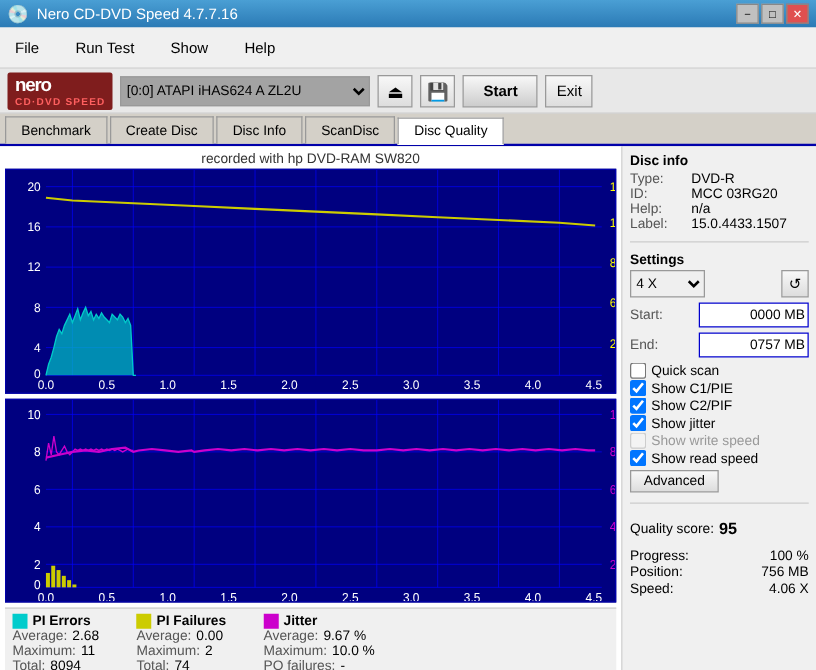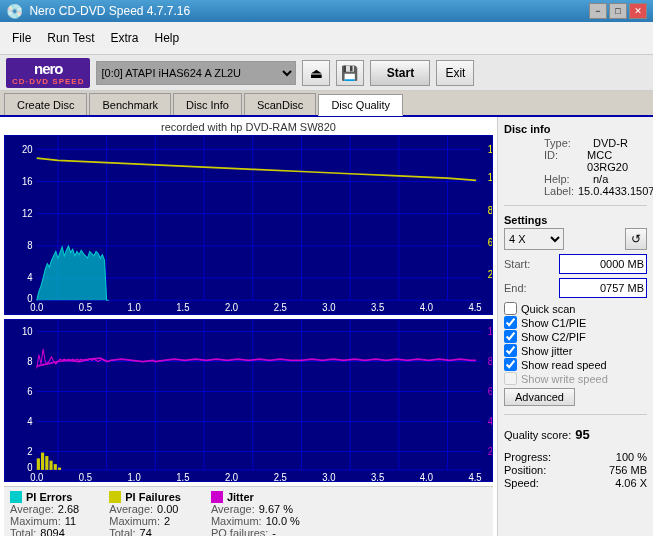--- a/index.html
+++ b/index.html
@@ -45,45 +45,44 @@
     }
     .title-btn.close-btn { background: #e05050; color: white; }
     
     #menubar {
       background: #f0f0f0;
       border-bottom: 1px solid #ccc;
       height: 22px;
       display: flex;
       align-items: center;
       padding: 16px 8px;
-      gap: 8px;
+      gap: 21px;
       font-size: 12px;
     }
     .menu-item { cursor: pointer; padding: 2px 4px; }
     
     #toolbar {
       background: #e8e8e8;
       border-bottom: 1px solid #ccc;
       height: 36px;
       display: flex;
       align-items: center;
       padding: 2px 6px;
       gap: 6px;
     }
     #nero-logo {
-      background: #4c1d95;
+      background: #7f1d1d;
       color: white;
       padding: 2px 6px;
       font-size: 16px;
       font-weight: bold;
       height: 30px;
       display: flex;
       align-items: center;
       border-radius: 2px;
-      text-align: center;
     }
     #drive-select {
       height: 24px;
       font-size: 11px;
       min-width: 200px;
       border: 1px solid #999;
       background: #a3a3a3;
     }
     .toolbar-btn {
       height: 26px;
@@ -189,21 +188,20 @@
       font-size: 11px;
     }
     .sidebar-section-title {
       font-weight: bold;
       font-size: 11px;
       margin-bottom: 2px;
     }
     .disc-info-row {
       display: flex;
       gap: 4px;
-      margin-left: 40px;
     }
     .disc-info-key { color: #555; width: 45px; }
     .disc-info-val { color: #000; }
     .settings-row {
       display: flex;
       align-items: center;
       gap: 4px;
       margin-bottom: 4px;
       justify-content: space-between;
     }
@@ -285,43 +283,43 @@
   <div id="titlebar-controls">
     <div class="title-btn">−</div>
     <div class="title-btn">□</div>
     <div class="title-btn close-btn">✕</div>
   </div>
 </div>
 
 <div id="menubar">
   <span class="menu-item">File</span>
   <span class="menu-item">Run Test</span>
-  <span class="menu-item">Extra</span>
+  <span class="menu-item">Show</span>
   <span class="menu-item">Help</span>
 </div>
 
 <div id="toolbar">
   <div id="nero-logo">
     <div>
       <div style="font-size:15px; font-weight:900; letter-spacing:-1px; color:white;">nero</div>
       <div style="font-size:8px; color:#ff6060; letter-spacing:1px;">CD·DVD SPEED</div>
     </div>
   </div>
   <select id="drive-select" class="drive-select">
     <option>[0:0]  ATAPI iHAS624  A  ZL2U</option>
   </select>
   <div class="toolbar-icon-btn" title="Eject">⏏</div>
   <div class="toolbar-icon-btn" title="Save">💾</div>
   <button class="toolbar-btn start-btn">Start</button>
   <button class="toolbar-btn">Exit</button>
 </div>
 
 <div id="tabs">
+  <div class="tab">Benchmark</div>
   <div class="tab">Create Disc</div>
-  <div class="tab">Benchmark</div>
   <div class="tab">Disc Info</div>
   <div class="tab">ScanDisc</div>
   <div class="tab active">Disc Quality</div>
 </div>
 
 <div id="main">
 
   <div id="charts-area">
     <div class="chart-header">recorded with hp    DVD-RAM SW820</div>
 
@@ -552,26 +550,26 @@
       </div>
       <div class="checkbox-row">
         <input type="checkbox" id="cb-c2pif" checked="" style="">
         <label for="cb-c2pif">Show C2/PIF</label>
       </div>
       <div class="checkbox-row">
         <input type="checkbox" id="cb-jitter" checked="" style="">
         <label for="cb-jitter">Show jitter</label>
       </div>
       <div class="checkbox-row">
+        <input type="checkbox" id="cb-writespeed" disabled="" style="">
+        <label for="cb-writespeed" style="color:#999;">Show write speed</label>
+      </div>
+      <div class="checkbox-row">
         <input type="checkbox" id="cb-readspeed" checked="" style="">
         <label for="cb-readspeed">Show read speed</label>
-      </div>
-      <div class="checkbox-row">
-        <input type="checkbox" id="cb-writespeed" disabled="" style="">
-        <label for="cb-writespeed" style="color:#999;">Show write speed</label>
       </div>
 
       <button class="advanced-btn">Advanced</button>
     </div>
 
     <hr class="separator">
 
     <div class="quality-row">
       <span>Quality score:</span>
       <span class="quality-score">95</span>

